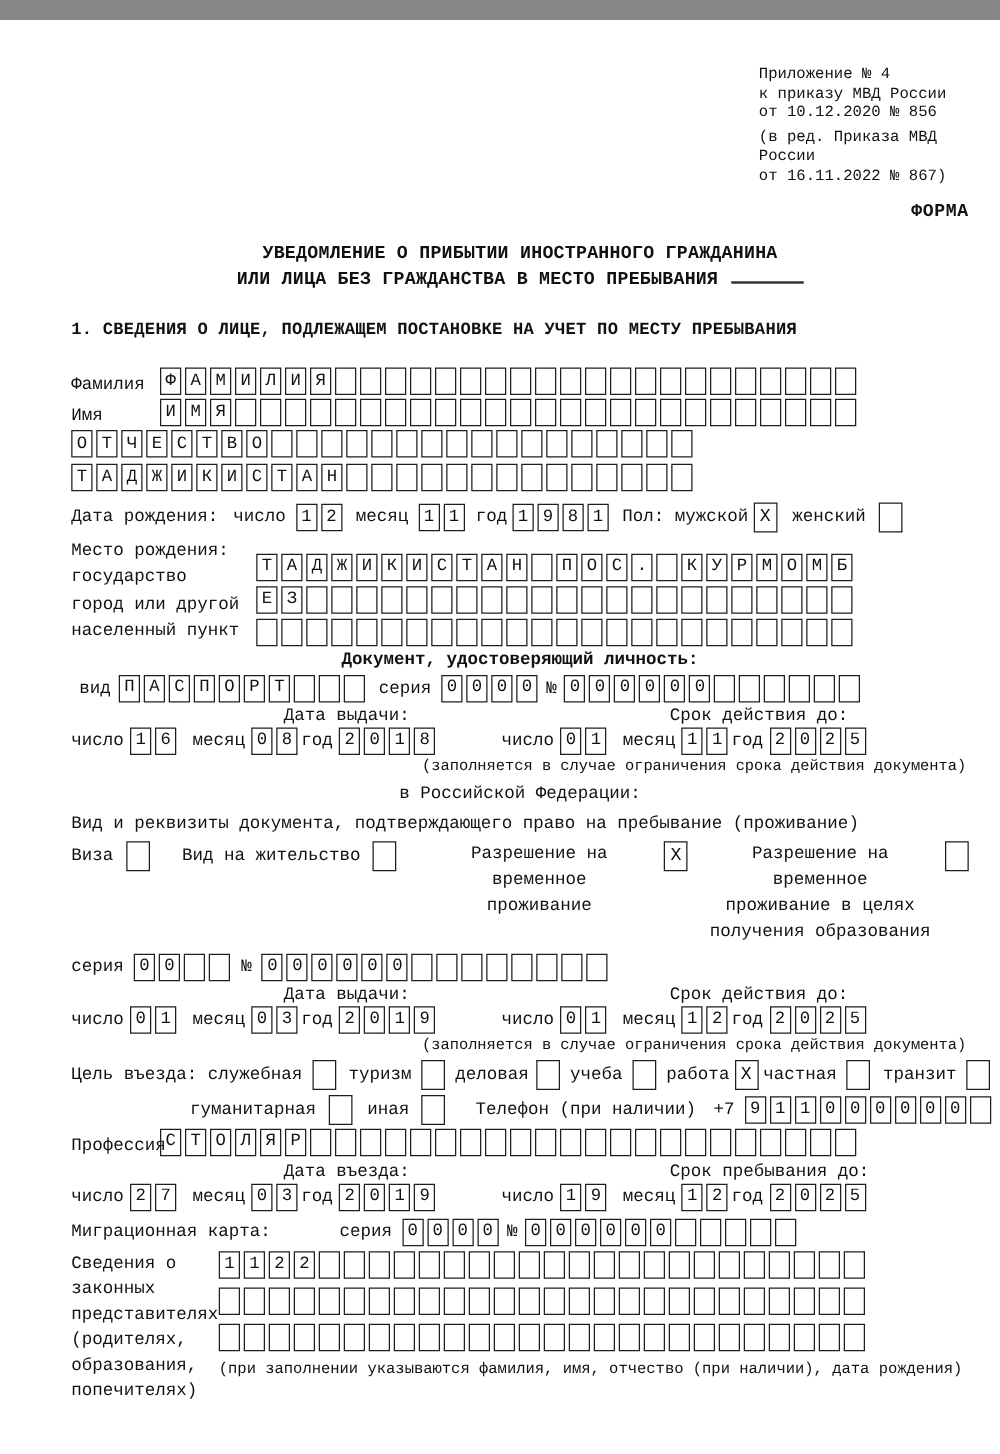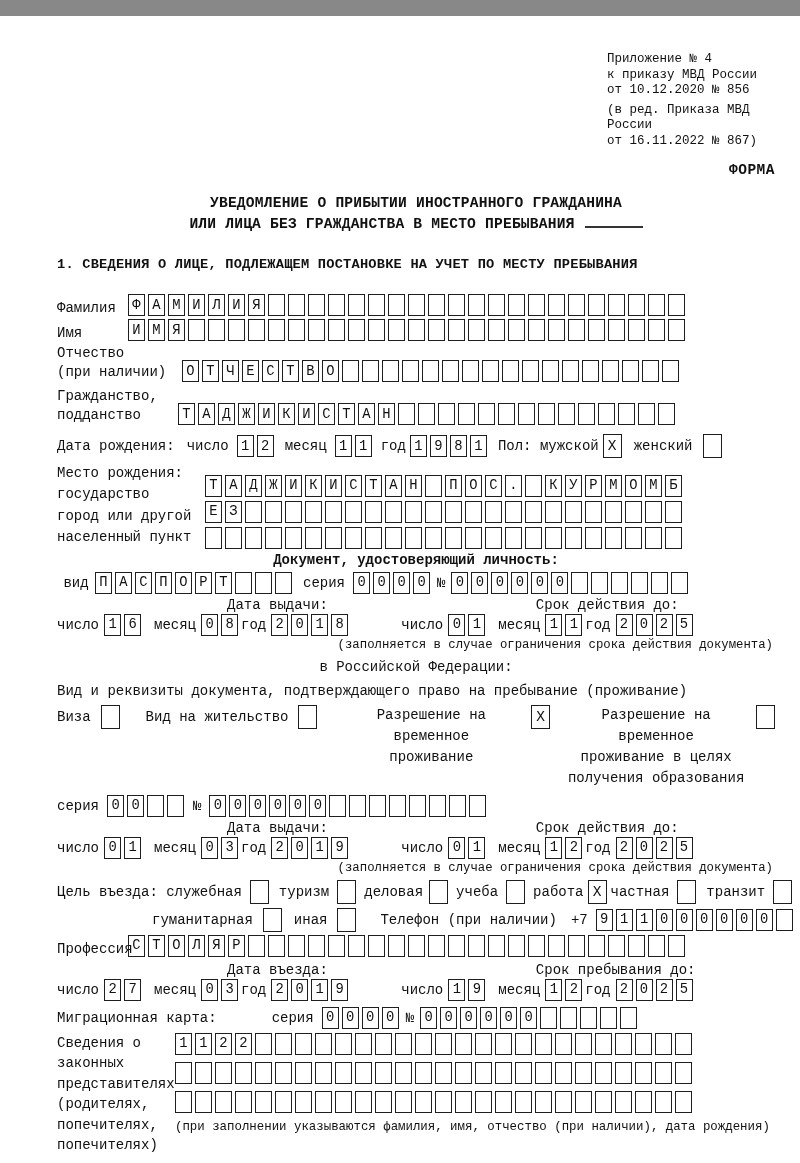--- a/index.html
+++ b/index.html
@@ -162,24 +162,20 @@
           <span class="cell"></span>
           <span class="cell"></span>
           <span class="cell"></span>
           <span class="cell"></span>
           <span class="cell"></span>
           <span class="cell"></span>
         </div>
     </div>
 
     <div class="frow mb5">
-      <div class="lbl2 w125">
-        <div>Отчество</div>
-        <div>(при наличии)</div>
-      </div>
       <div class="boxes">
           <span class="cell">О</span>
           <span class="cell">Т</span>
           <span class="cell">Ч</span>
           <span class="cell">Е</span>
           <span class="cell">С</span>
           <span class="cell">Т</span>
           <span class="cell">В</span>
           <span class="cell">О</span>
           <span class="cell"></span>
@@ -196,24 +192,20 @@
           <span class="cell"></span>
           <span class="cell"></span>
           <span class="cell"></span>
           <span class="cell"></span>
           <span class="cell"></span>
           <span class="cell"></span>
         </div>
     </div>
 
     <div class="frow mb9">
-      <div class="lbl2 w121">
-        <div>Гражданство,</div>
-        <div>подданство</div>
-      </div>
       <div class="boxes">
           <span class="cell">Т</span>
           <span class="cell">А</span>
           <span class="cell">Д</span>
           <span class="cell">Ж</span>
           <span class="cell">И</span>
           <span class="cell">К</span>
           <span class="cell">И</span>
           <span class="cell">С</span>
           <span class="cell">Т</span>
@@ -679,21 +671,21 @@
           <span class="cell"></span>
         </span>
     </div>
 
     <div class="legal">
       <div class="lbl2 w118">
         <div>Сведения о</div>
         <div>законных</div>
         <div>представителях</div>
         <div>(родителях,</div>
-        <div>попечителях,</div>
+        <div>образования,</div>
         <div>попечителях)</div>
       </div>
       <div>
         <div class="boxes">
             <span class="cell">1</span>
             <span class="cell">1</span>
             <span class="cell">2</span>
             <span class="cell">2</span>
             <span class="cell"></span>
             <span class="cell"></span>

